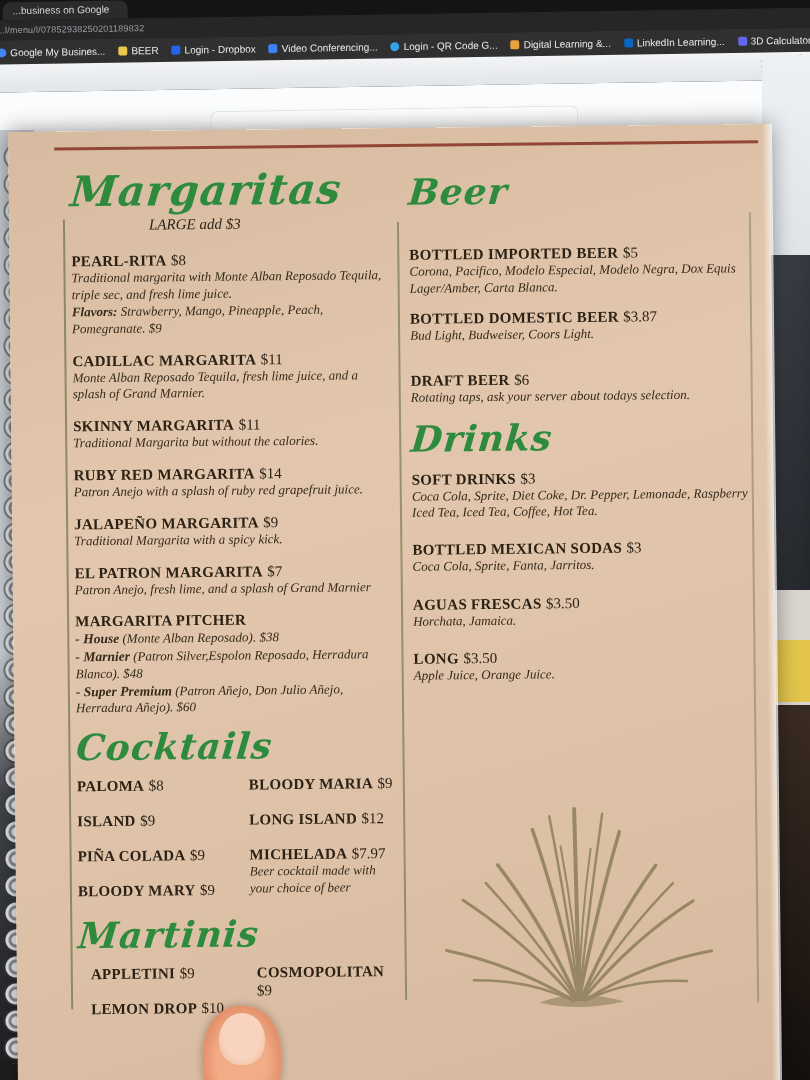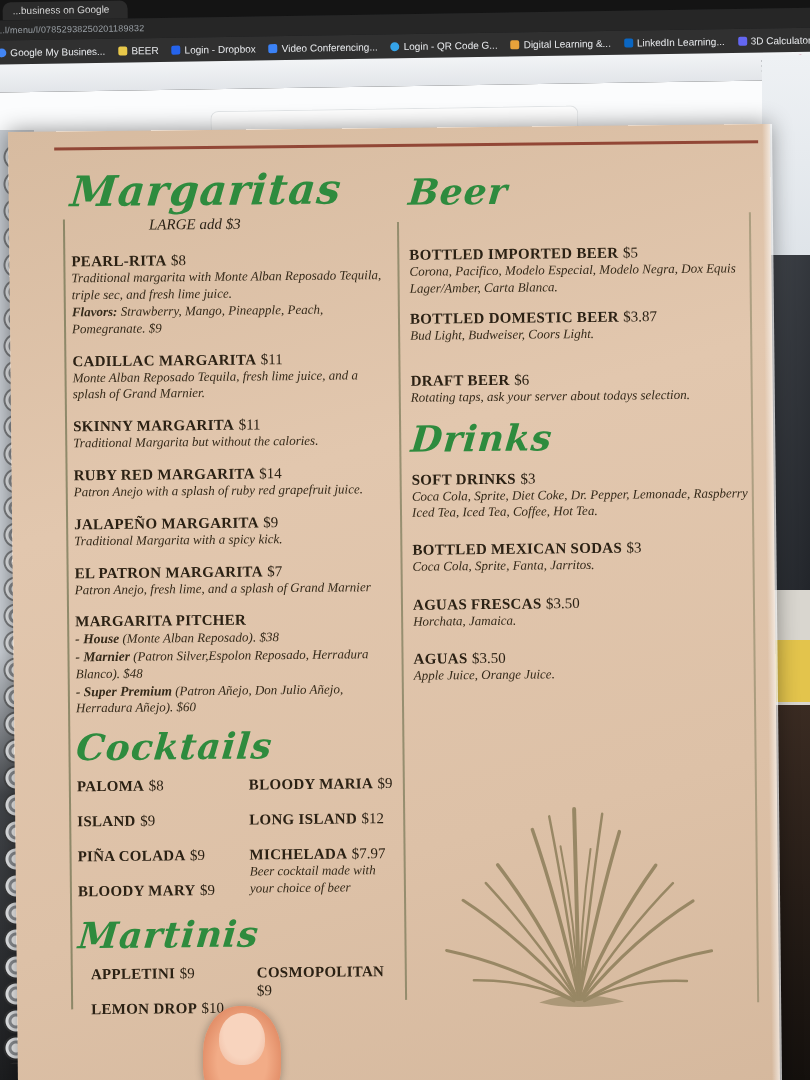--- a/index.html
+++ b/index.html
@@ -280,21 +280,21 @@
     </div>
     <div class="mi g20">
       <div><span class="iname">BOTTLED MEXICAN SODAS</span> <span class="iprice">$3</span></div>
       <div class="desc">Coca Cola, Sprite, Fanta, Jarritos.</div>
     </div>
     <div class="mi g19">
       <div><span class="iname">AGUAS FRESCAS</span> <span class="iprice">$3.50</span></div>
       <div class="desc">Horchata, Jamaica.</div>
     </div>
     <div class="mi">
-      <div><span class="iname">AGUAS</span> <span class="iprice">$3.50</span></div>
+      <div><span class="iname">LONG</span> <span class="iprice">$3.50</span></div>
       <div class="desc">Apple Juice, Orange Juice.</div>
     </div>
   </div>
 
   <svg class="agave" viewBox="0 0 300 240">
     <g stroke="#887a55" fill="none" stroke-linecap="round">
       <path d="M150,225 Q148,120 147,35" stroke-width="4"></path>
       <path d="M150,225 Q130,130 105,55" stroke-width="3.5"></path>
       <path d="M150,225 Q170,130 192,58" stroke-width="3.5"></path>
       <path d="M148,225 Q115,150 70,90" stroke-width="3.5"></path>

